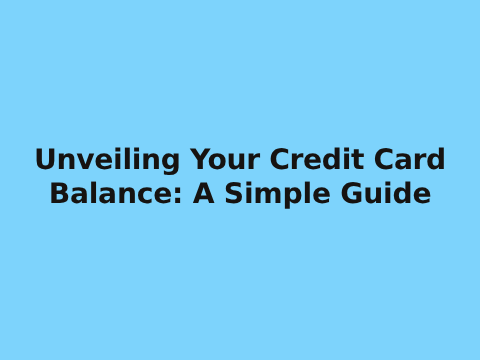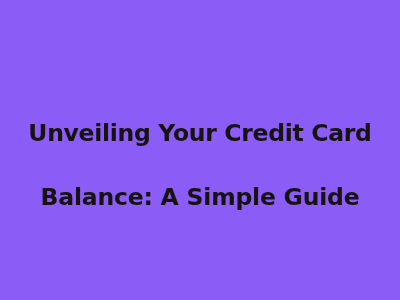--- a/index.html
+++ b/index.html
@@ -42,24 +42,23 @@
     font-family: "DejaVu Sans", "Liberation Sans", sans-serif;
     font-weight: 700;
     font-size: 23.5px;
     line-height: 28px;
     letter-spacing: -0.3px;
     white-space: nowrap;
   }
 
   .title-line.line-2 {
     letter-spacing: -0.2px;
-    margin-top: 36px;
   }
 </style>
 </head>
 <body>
 
-<div class="title-card" style="background: #8b5cf6;">
+<div class="title-card" style="background: #7dd3fc;">
   <div class="title-block">
     <span class="title-line line-1" style="color: rgb(22, 19, 17);">Unveiling Your Credit Card</span>
     <span class="title-line line-2" style="color: rgb(22, 19, 17);">Balance: A Simple Guide</span>
   </div>
 </div>
 
 </body></html>

